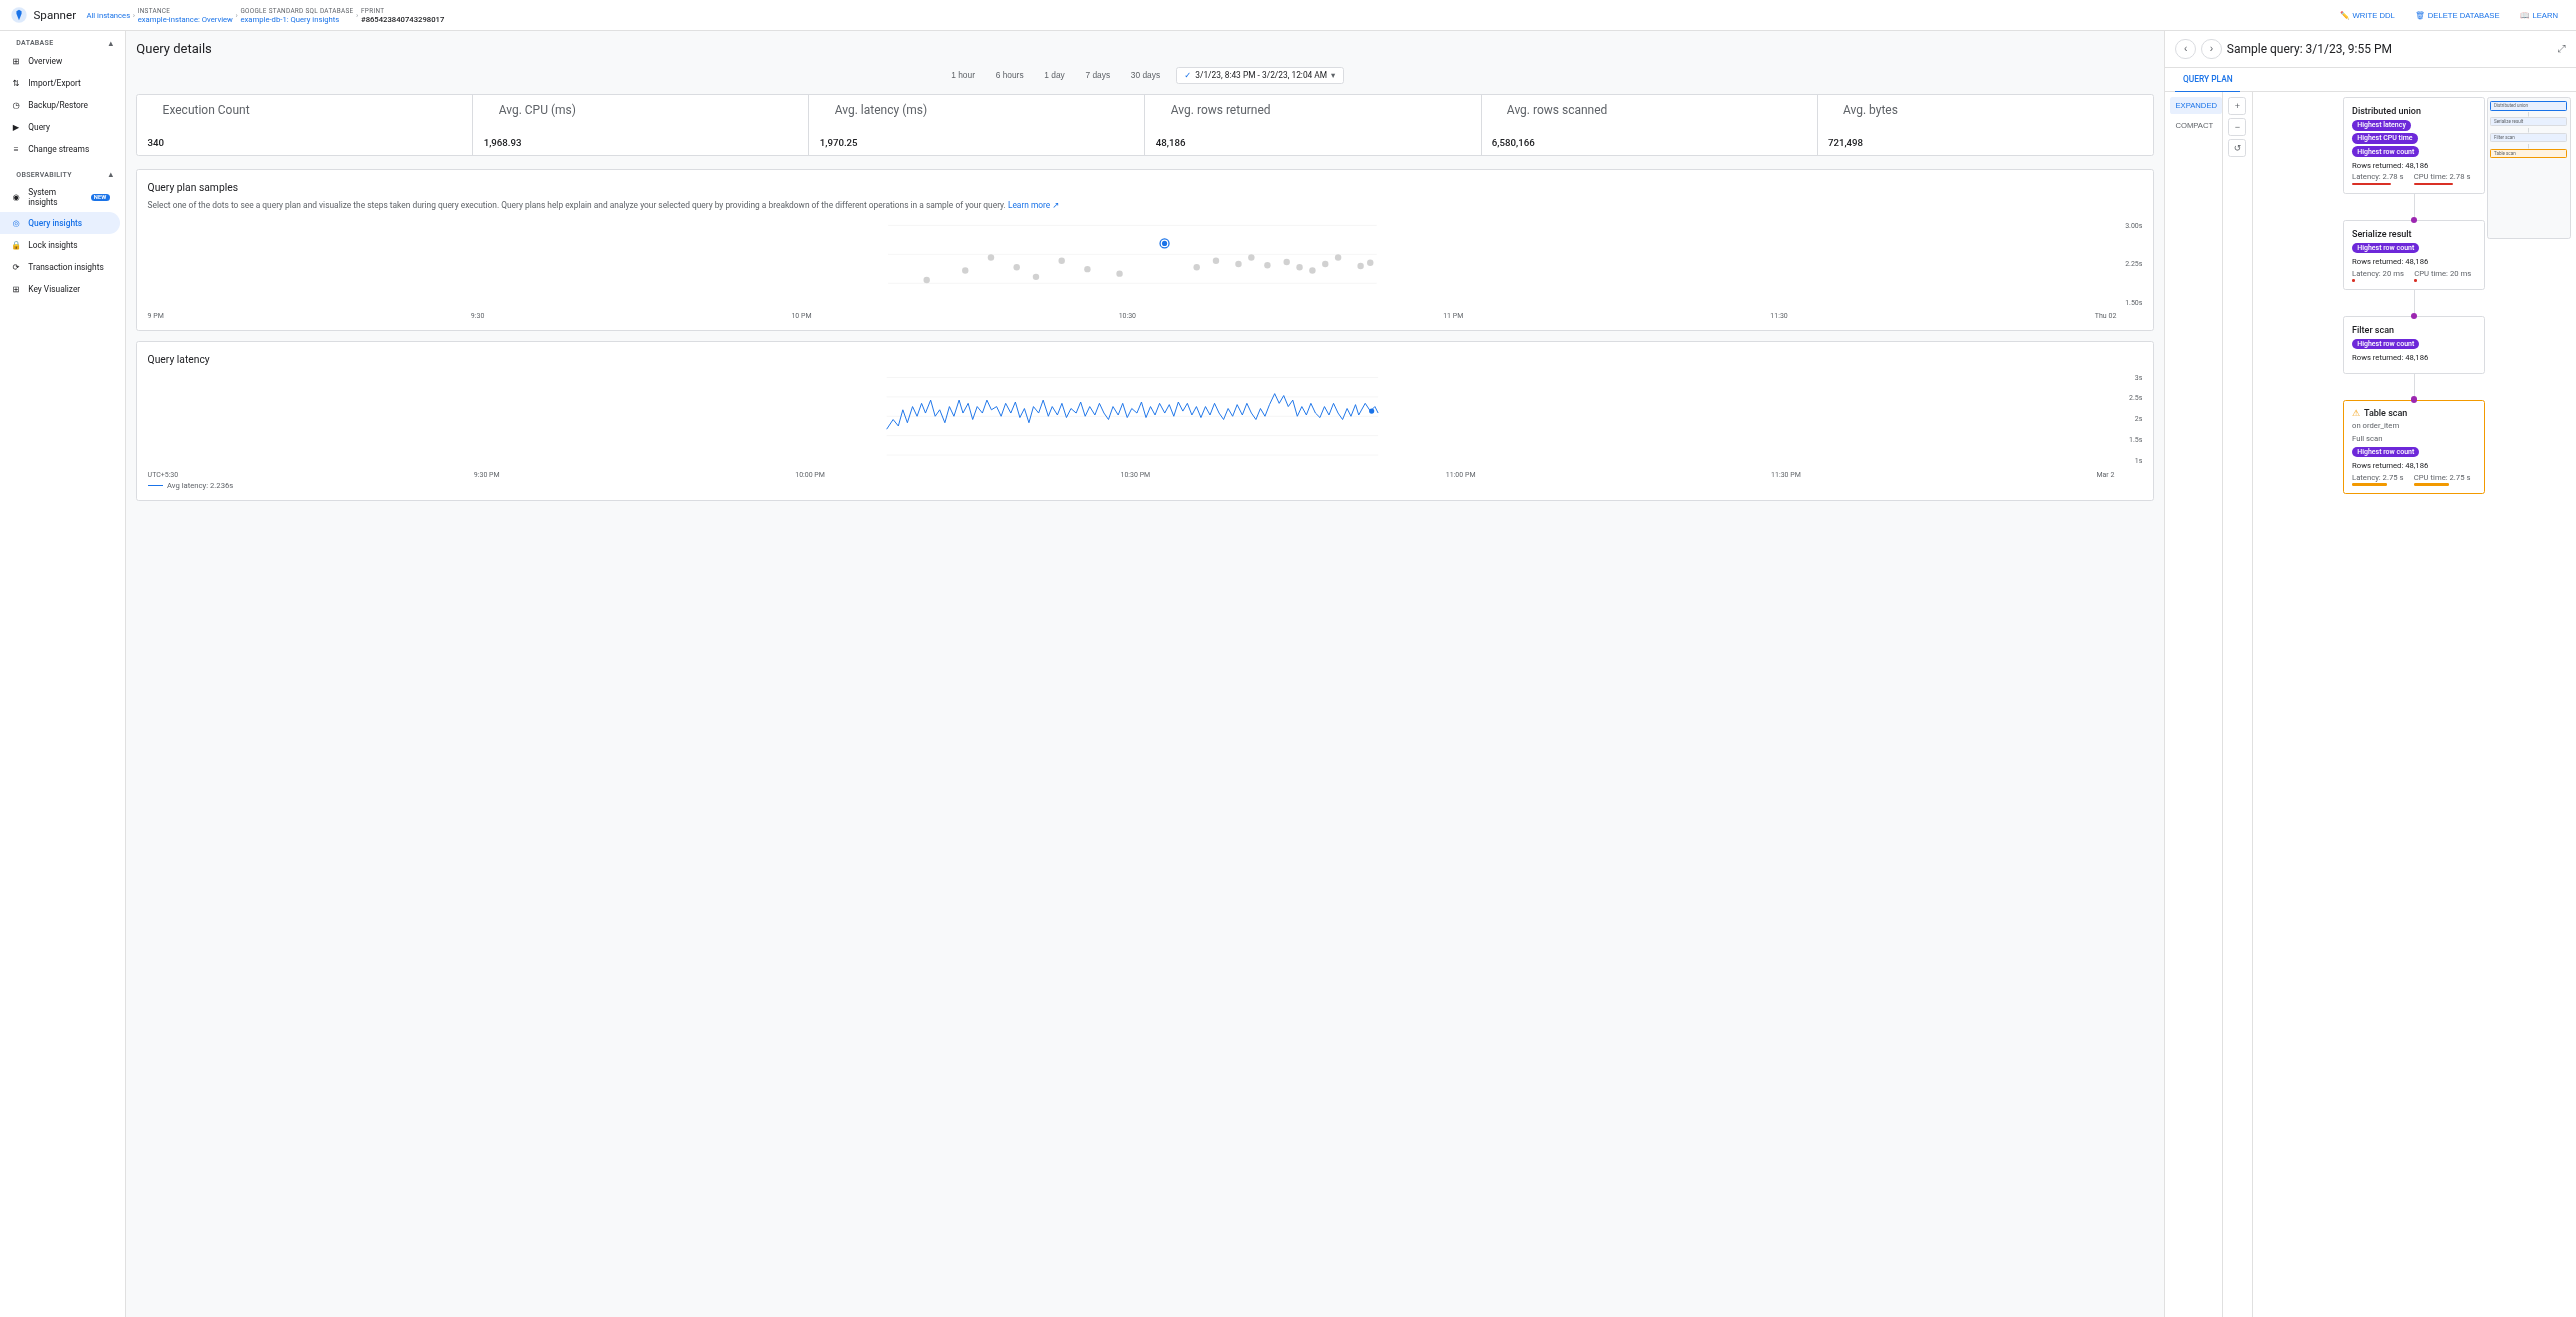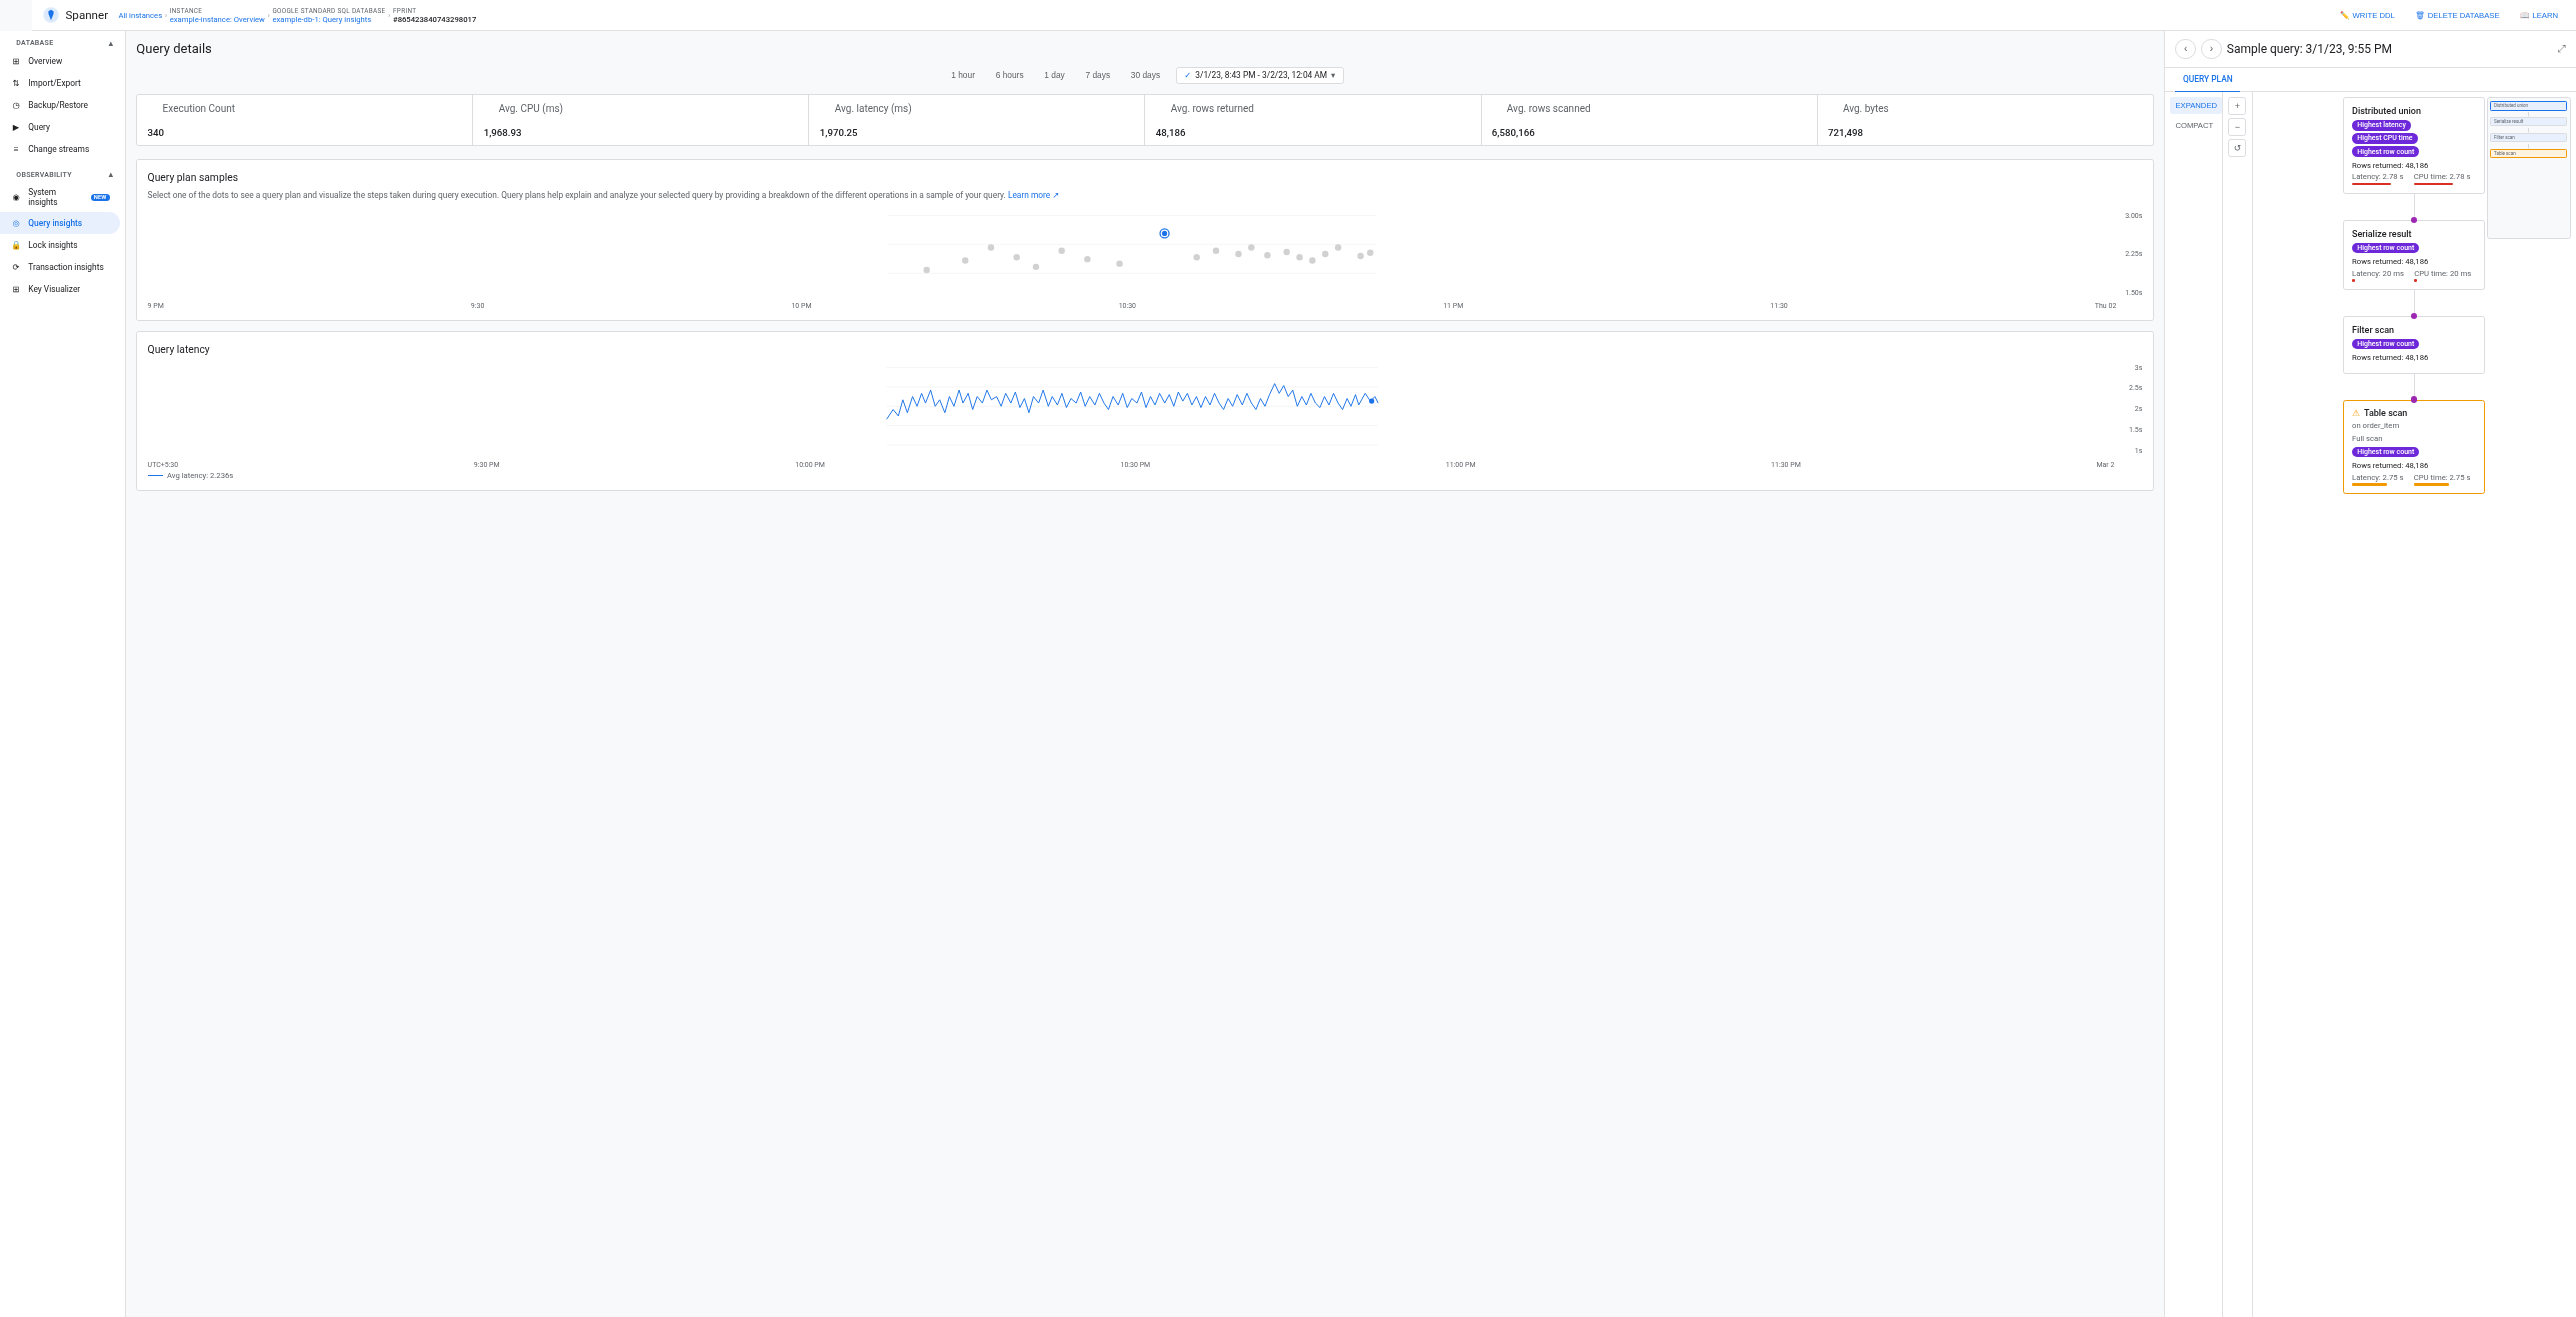--- a/index.html
+++ b/index.html
@@ -1,19 +1,19 @@
 <!DOCTYPE html>
 <html style="font-size:10.3px"><head>
   <meta charset="utf-8">
   <style>
     * { box-sizing: border-box; margin: 0; padding: 0; }
     body { font-family: 'Google Sans', Roboto, Arial, sans-serif; font-size: 8.4px; background: #f8f9fa; color: #202124; display: flex; flex-direction: column; height: 100vh; overflow: hidden; }
 
     
-    .topbar { display: flex; align-items: center; height: 31px; background: #fff; border-bottom: 0.6px solid #e0e0e0; padding: 0 10.3px; gap: 10.3px; flex-shrink: 0; margin-left: 32px; }
+    .topbar { display: flex; align-items: center; height: 31px; background: #fff; border-bottom: 0.6px solid #e0e0e0; padding: 0 10.3px; gap: 10.3px; flex-shrink: 0; }
     .topbar-logo { display: flex; align-items: center; gap: 5.2px; font-size: 11.6px; color: #202124; font-weight: 400; }
     .topbar-logo svg { width: 18px; height: 18px; }
     .topbar-breadcrumb { display: flex; align-items: center; gap: 2.6px; font-size: 7.7px; color: #5f6368; flex: 1; }
     .topbar-breadcrumb a { color: #1a73e8; text-decoration: none; }
     .topbar-breadcrumb .sep { color: #9aa0a6; }
     .topbar-breadcrumb .current { color: #202124; font-weight: 500; }
     .topbar-actions { display: flex; align-items: center; gap: 5.2px; }
     .topbar-btn { display: flex; align-items: center; gap: 2.6px; padding: 3.9px 7.7px; border: none; background: none; color: #1a73e8; font-size: 7.7px; cursor: pointer; font-weight: 500; }
 
     
@@ -43,21 +43,21 @@
 
     
     .sql-box { display: flex; align-items: center; justify-content: space-between; background: #f8f9fa; border: 0.6px solid #dadce0; border-radius: 2.6px; padding: 6.4px 9px; margin-bottom: 10.3px; font-family: monospace; font-size: 8.4px; color: #202124; }
     .sql-actions { display: flex; gap: 5.2px; }
     .sql-btn { border: none; background: none; cursor: pointer; color: #5f6368; padding: 1.3px; }
 
     
     .stats-row { display: flex; gap: 0; border: 0.6px solid #dadce0; border-radius: 2.6px; background: #fff; margin-bottom: 13px; overflow: hidden; }
     .stat-cell { flex: 1; padding: 7.7px 10.3px; border-right: 0.6px solid #dadce0; }
     .stat-cell:last-child { border-right: none; }
-    .stat-label { font-size: 10px; color: #5f6368; margin-bottom: 13px; padding-left: 15px; }
+    .stat-label { font-size: 12px; color: #5f6368; margin-bottom: 20px; padding-left: 15px; }
     .stat-value { font-size: 9.7px; font-weight: 500; color: #202124; }
 
     
     .section-title { font-size: 10.3px; font-weight: 400; color: #202124; margin-bottom: 5.2px; }
     .section-desc { font-size: 8.4px; color: #5f6368; margin-bottom: 7.7px; line-height: 1.5; }
     .section-desc a { color: #1a73e8; text-decoration: none; }
 
     
     .chart-container { background: #fff; border: 0.6px solid #dadce0; border-radius: 2.6px; padding: 10.3px; margin-bottom: 10.3px; }
     .chart-x-labels { display: flex; justify-content: space-between; margin-top: 2.6px; font-size: 7px; color: #5f6368; padding-right: 26px; }

